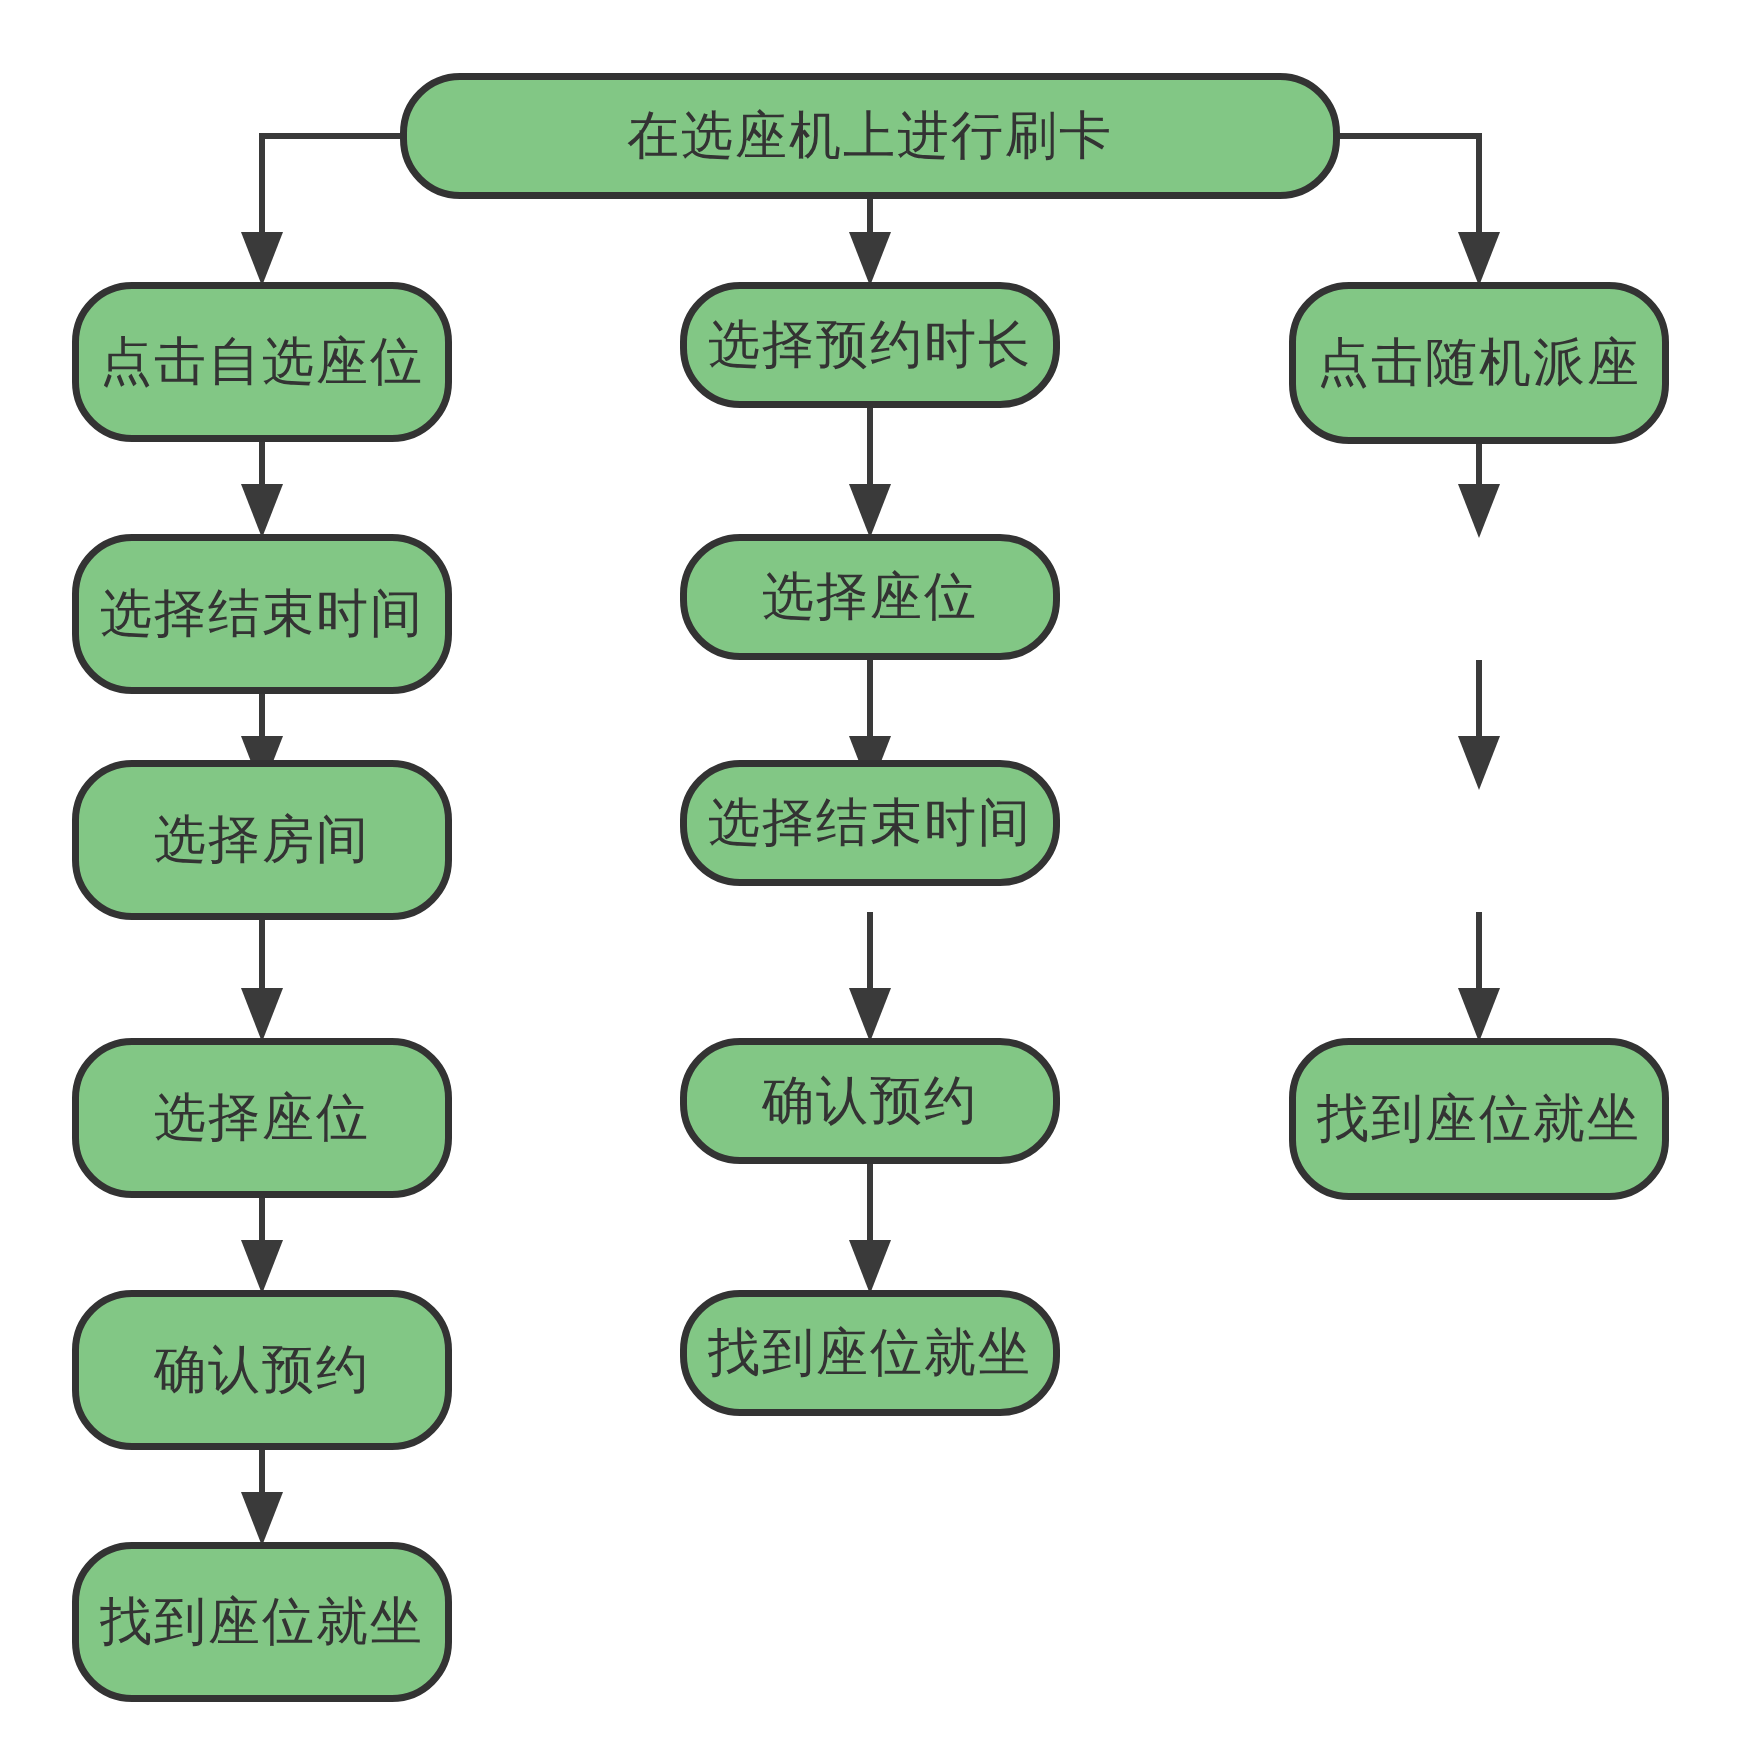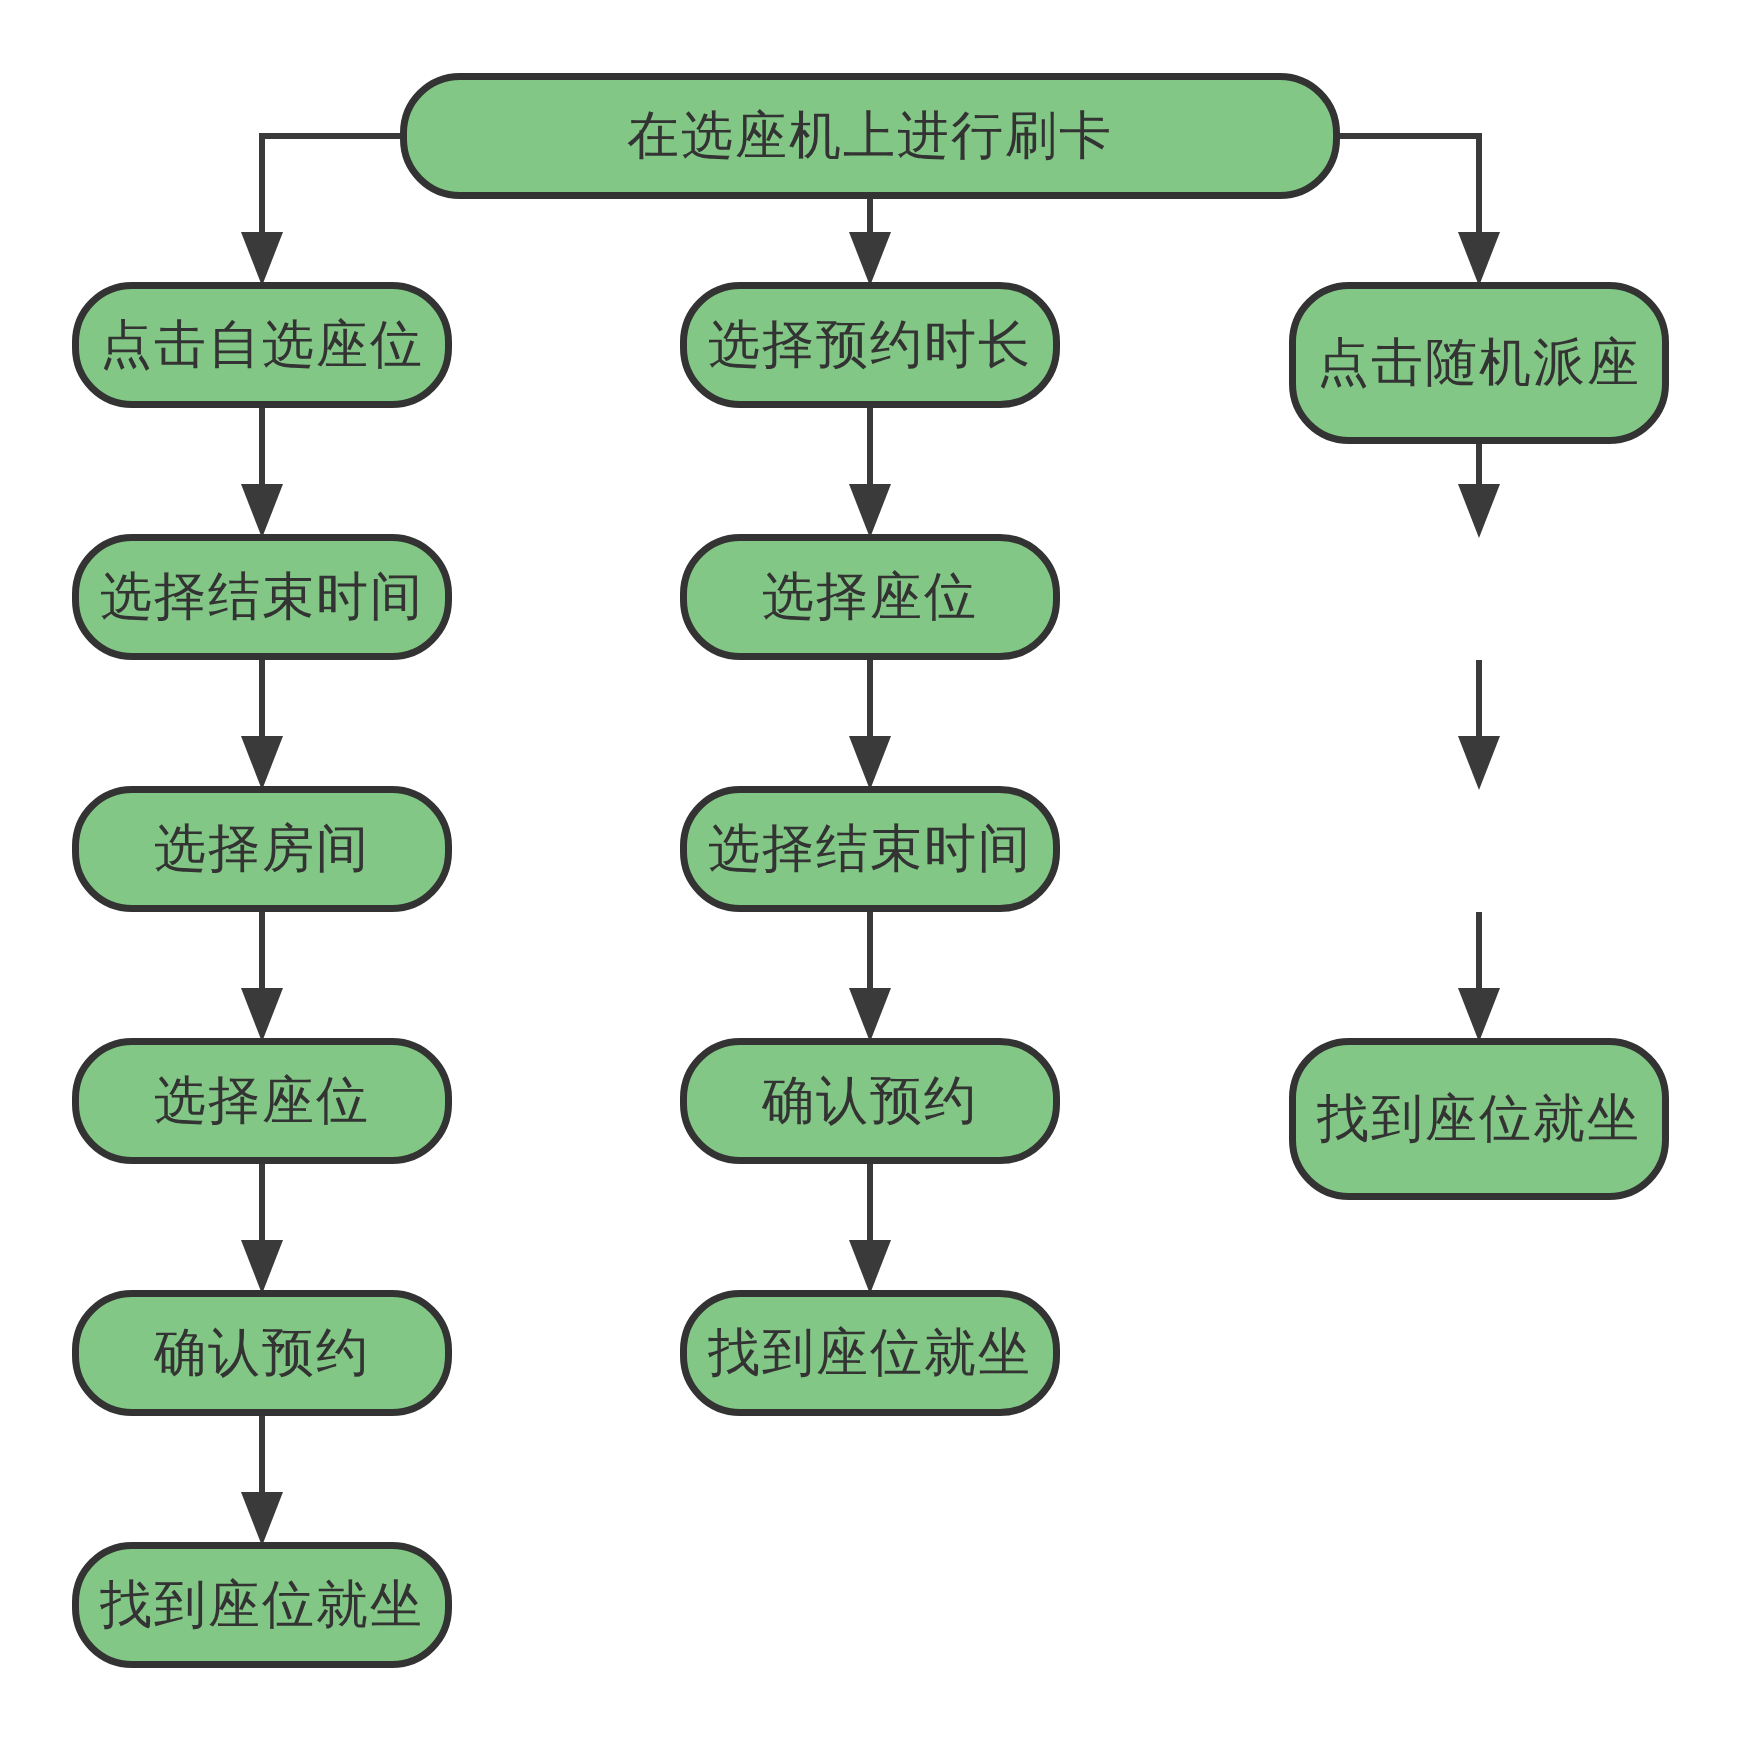--- a/index.html
+++ b/index.html
@@ -43,26 +43,26 @@
     display: flex;
     align-items: center;
     justify-content: center;
     font-size: 52px;
     letter-spacing: 2px;
     color: var(--text, #333333);
     white-space: nowrap;
     z-index: 2;
   }
   .node.root  { left: 400px;  top: 73px;   width: 940px; height: 126px; }
-  .col-left   { left: 72px;   width: 380px; height: 126px; }
+  .col-left   { left: 72px;   width: 380px; height: 160px; }
   .col-mid    { left: 680px;  width: 380px; height: 126px; }
   .col-right  { left: 1289px; width: 380px; height: 162px; }
   .row-1 { top: 282px; }
   .row-2 { top: 534px; }
-  .row-3 { top: 786px; }
+  .row-3 { top: 760px; }
   .row-4 { top: 1038px; }
   .row-5 { top: 1290px; }
   .row-6 { top: 1542px; }
 </style>
 </head>
 <body>
 
 <div id="canvas">
 
   <svg id="connector-layer" viewBox="0 0 1743 1745" xmlns="http://www.w3.org/2000/svg">

